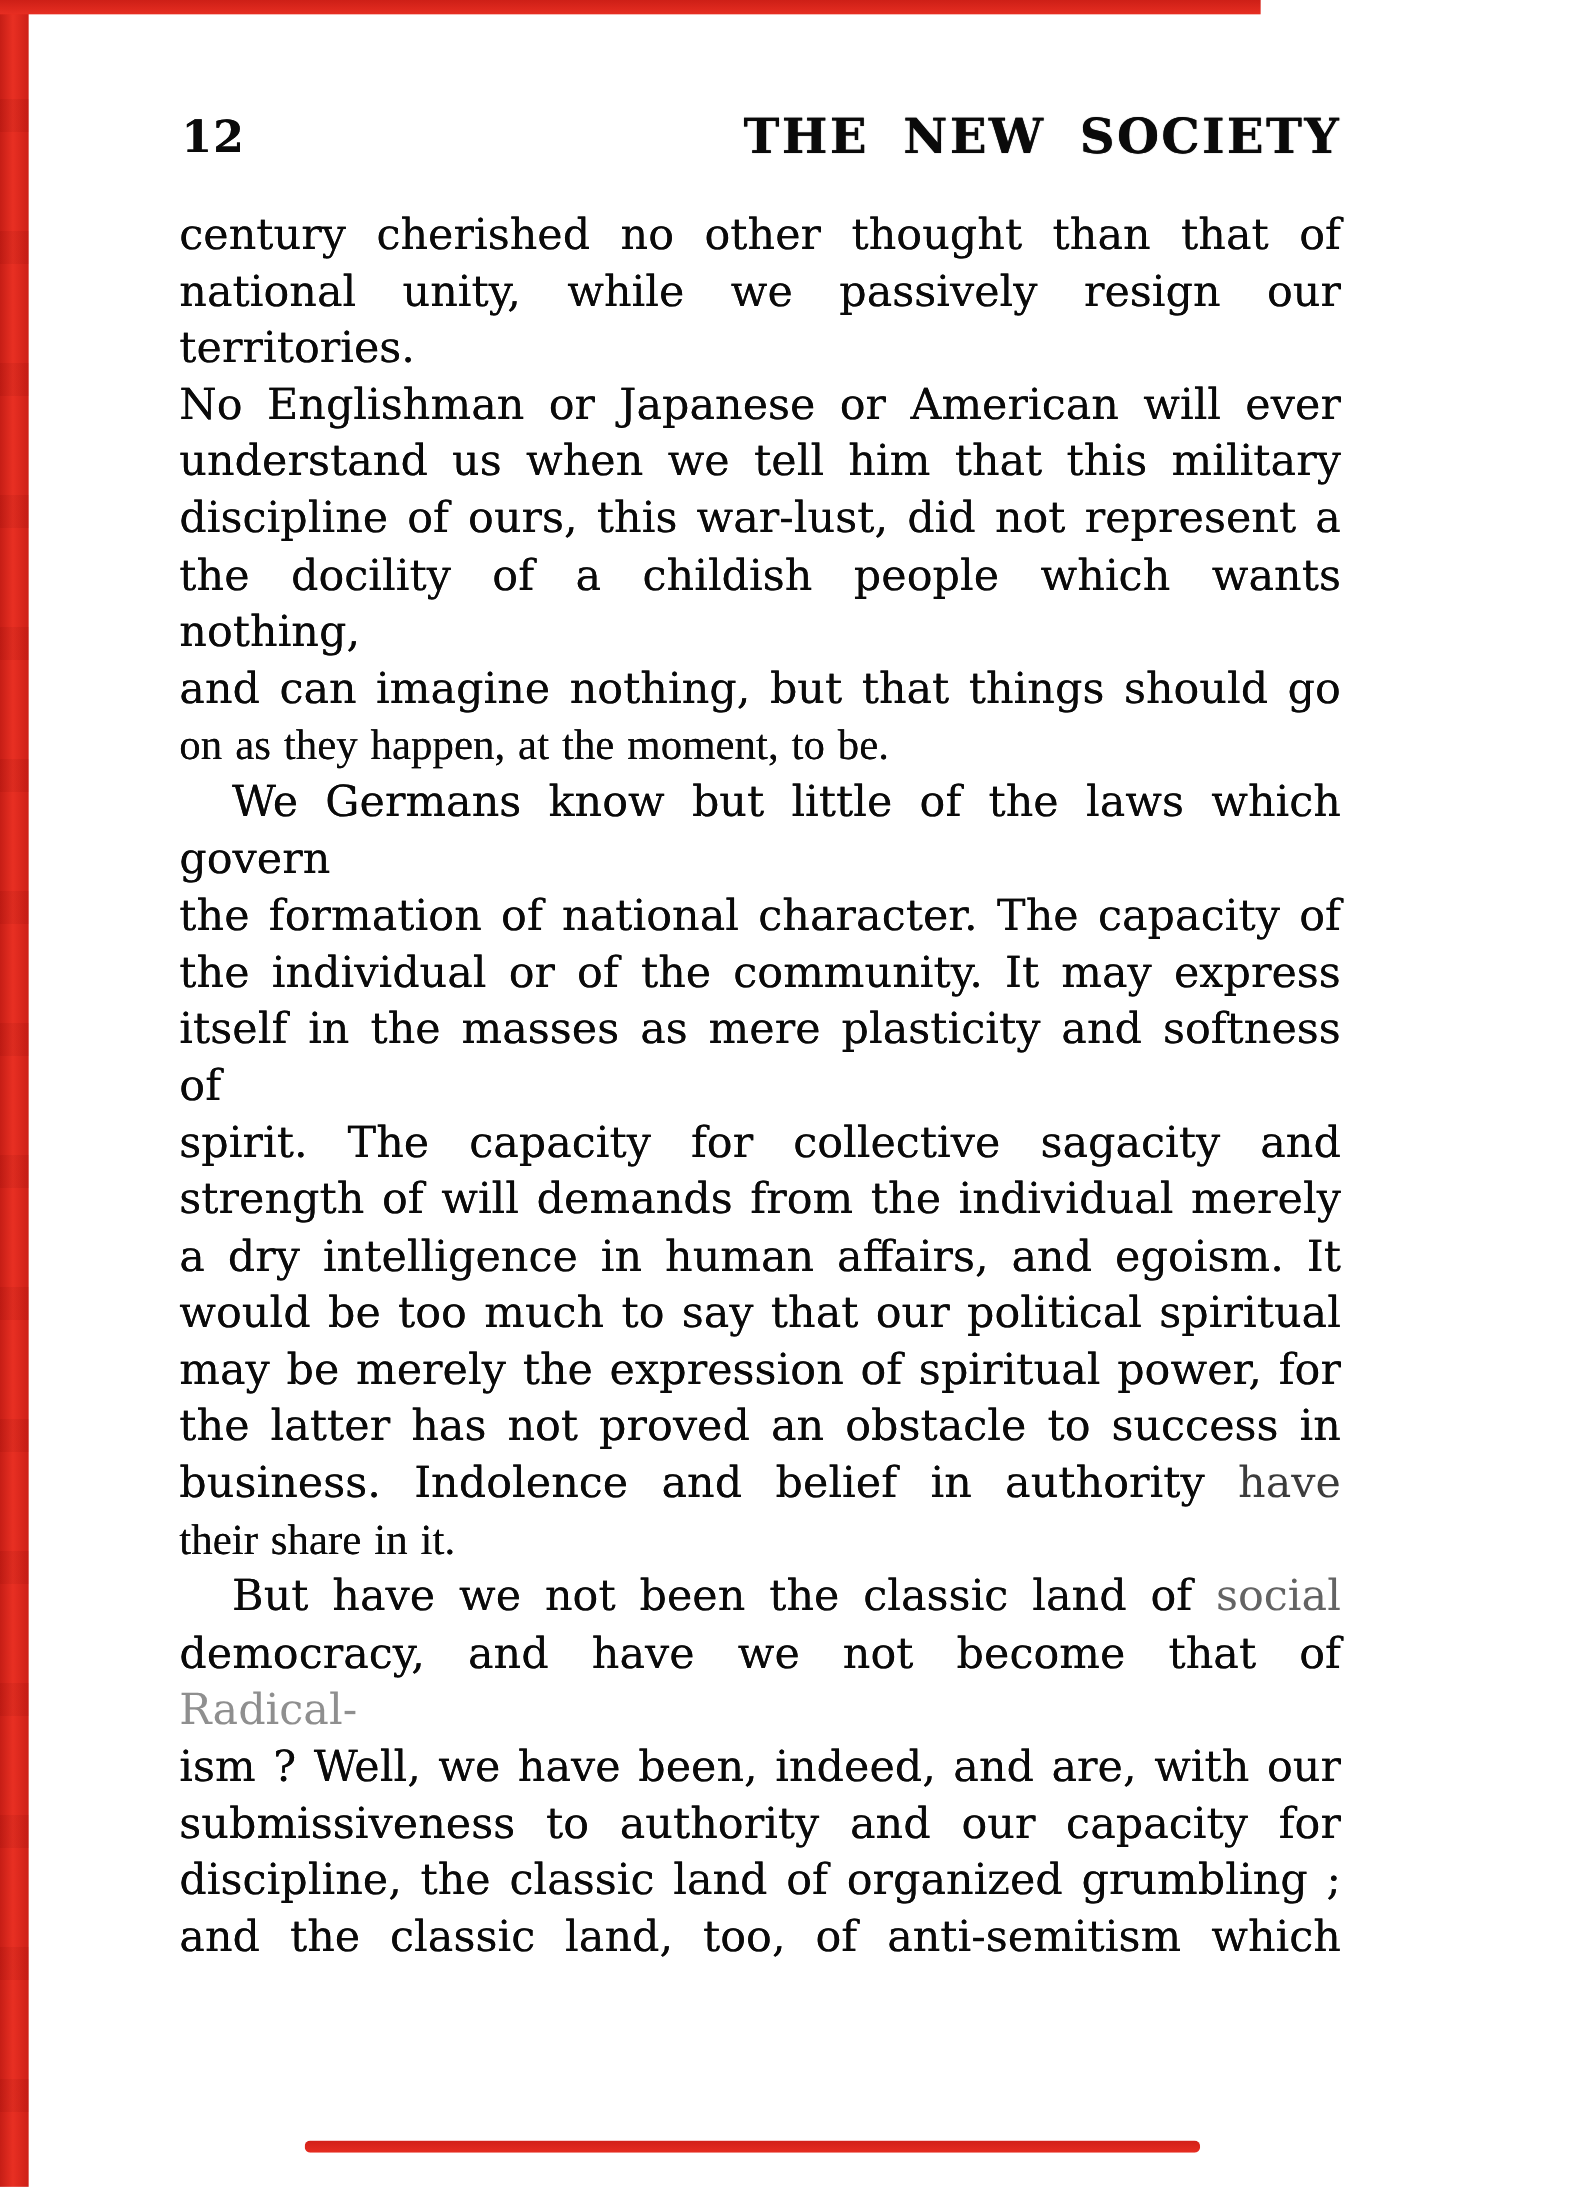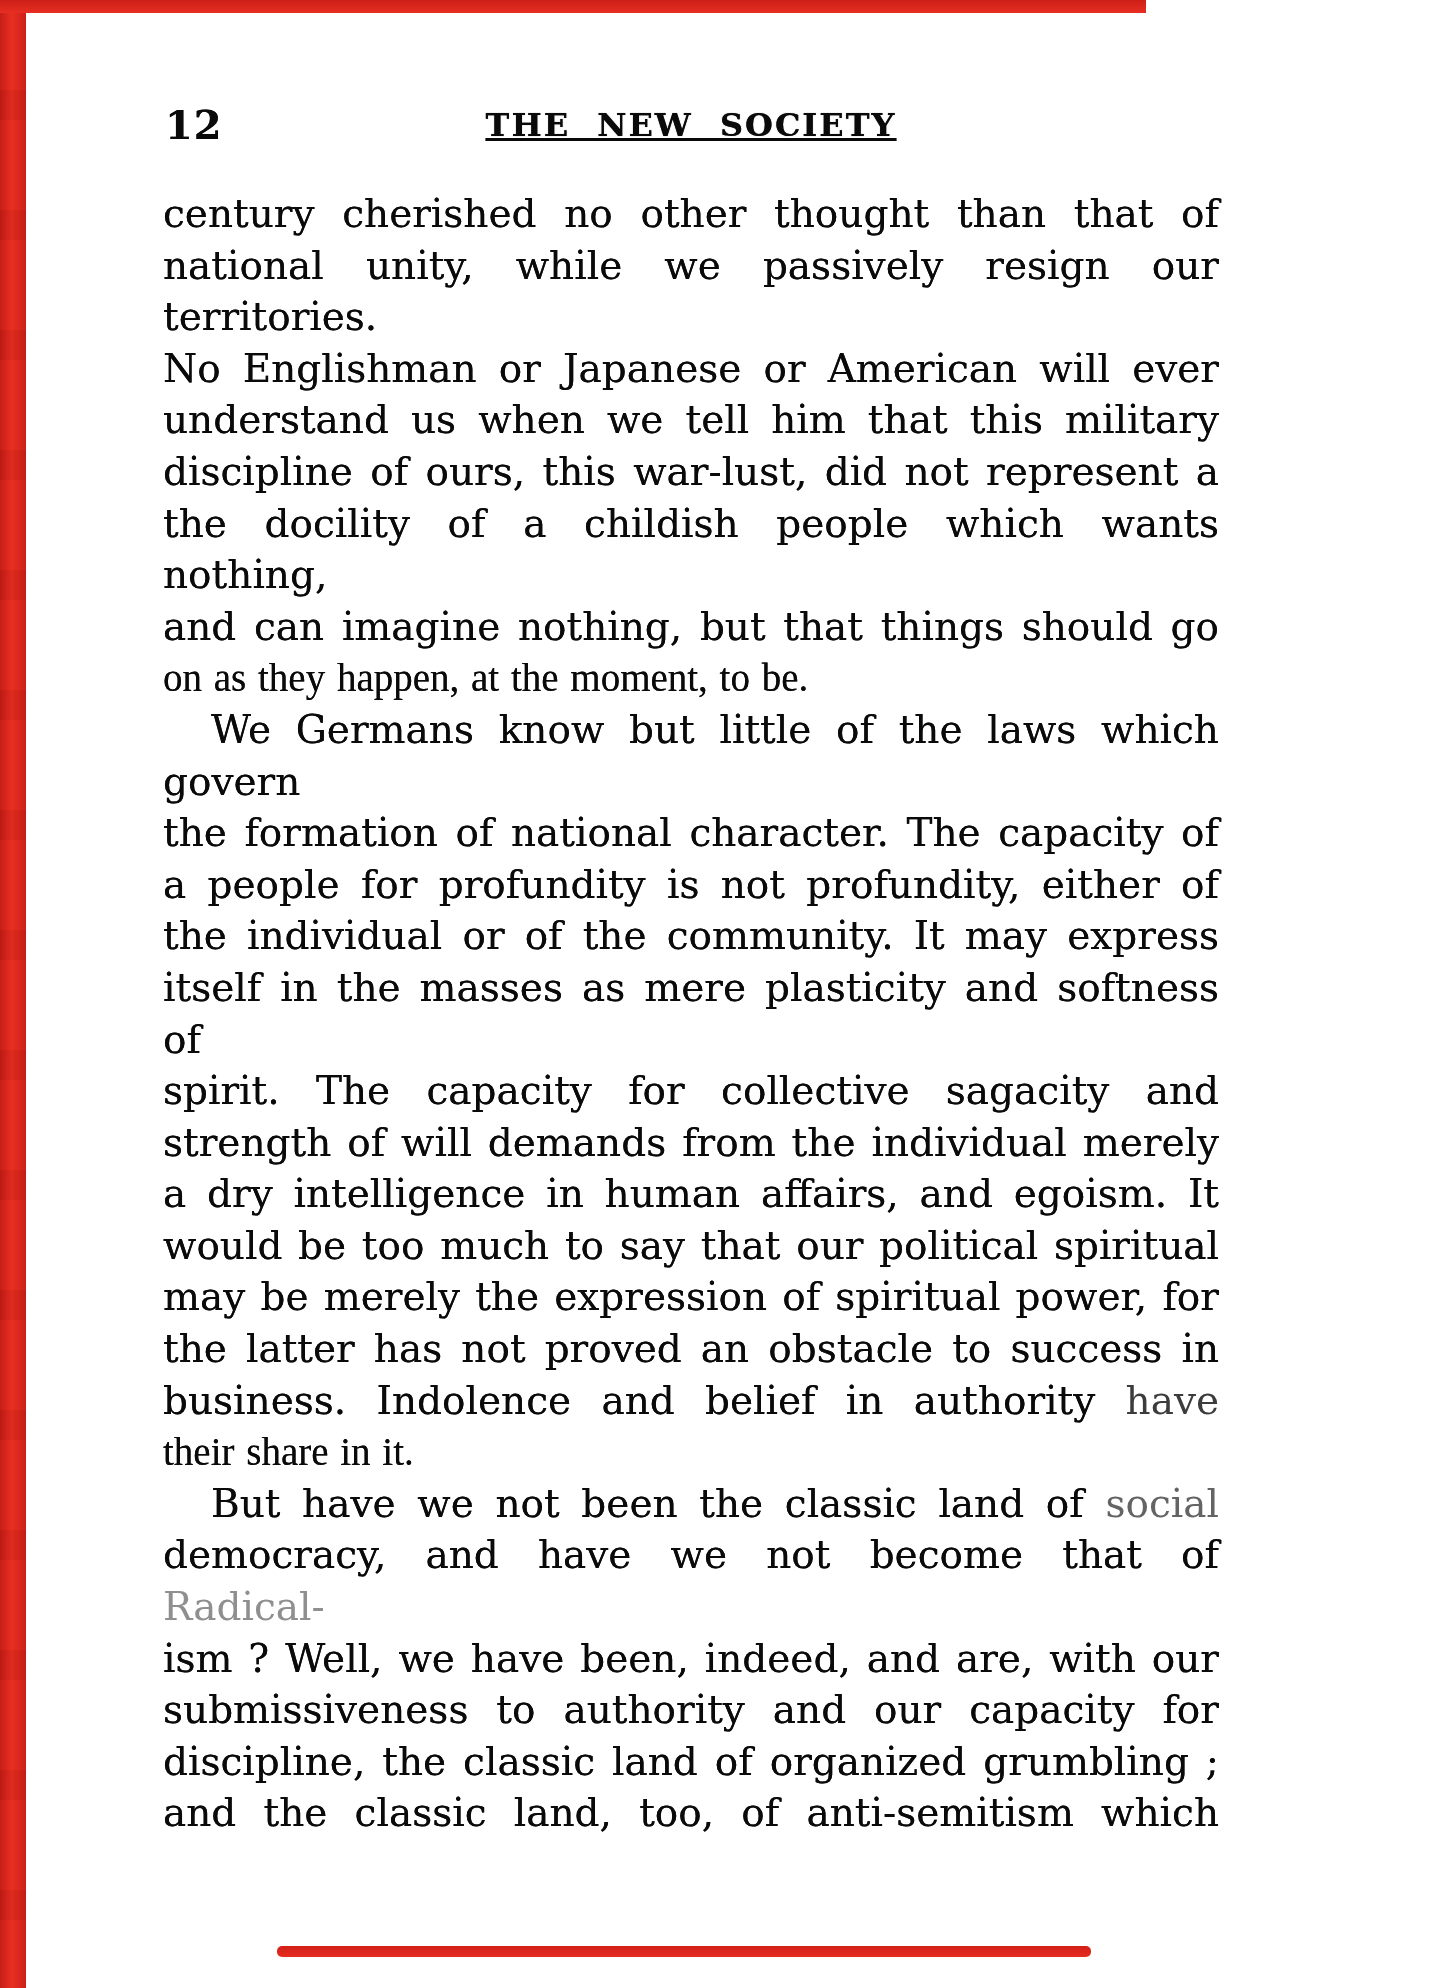--- a/index.html
+++ b/index.html
@@ -43,26 +43,25 @@
     white-space: nowrap;
   }
   .pagenum {
     position: absolute; left: 2px; top: 0;
     font-size: 40px;
     letter-spacing: 1px;
     text-shadow: 0 0 .6px rgba(0,0,0,.9);
   }
   .title {
     display: block;
-    text-align: center;
-    font-size: 32px;
+    text-align: right;
+    font-size: 44px;
     letter-spacing: 2px;
     word-spacing: 14px;
     text-shadow: 0 0 .7px rgba(0,0,0,.9);
-    text-decoration: underline;
   }
 
   
   .text {
     position: absolute;
     left: 163px; top: 188px; width: 1056px;
   }
   .line {
     font-size: 39px;
     line-height: 51.6px;
@@ -92,21 +91,20 @@
       <div class="line j">century cherished no other thought than that of</div>
       <div class="line j">national unity, while we passively resign our territories.</div>
       <div class="line j">No Englishman or Japanese or American will ever</div>
       <div class="line j">understand us when we tell him that this military</div>
       <div class="line j">discipline of ours, this war-lust, did not represent a</div>
       <div class="line j">the docility of a childish people which wants nothing,</div>
       <div class="line j">and can imagine nothing, but that things should go</div>
       <div class="line nj">on as they happen, at the moment, to be.</div>
       <div class="line j indent">We Germans know but little of the laws which govern</div>
       <div class="line j">the formation of national character. The capacity of</div>
-      <div class="line j">a people for profundity is not profundity, either of</div>
       <div class="line j">the individual or of the community. It may express</div>
       <div class="line j">itself in the masses as mere plasticity and softness of</div>
       <div class="line j">spirit. The capacity for collective sagacity and</div>
       <div class="line j">strength of will demands from the individual merely</div>
       <div class="line j">a dry intelligence in human affairs, and egoism. It</div>
       <div class="line j">would be too much to say that our political spiritual</div>
       <div class="line j">may be merely the expression of spiritual power, for</div>
       <div class="line j">the latter has not proved an obstacle to success in</div>
       <div class="line j">business. Indolence and belief in authority <span class="faded" style="color: rgb(60, 60, 60);">have</span></div>
       <div class="line nj">their share in it.</div>

